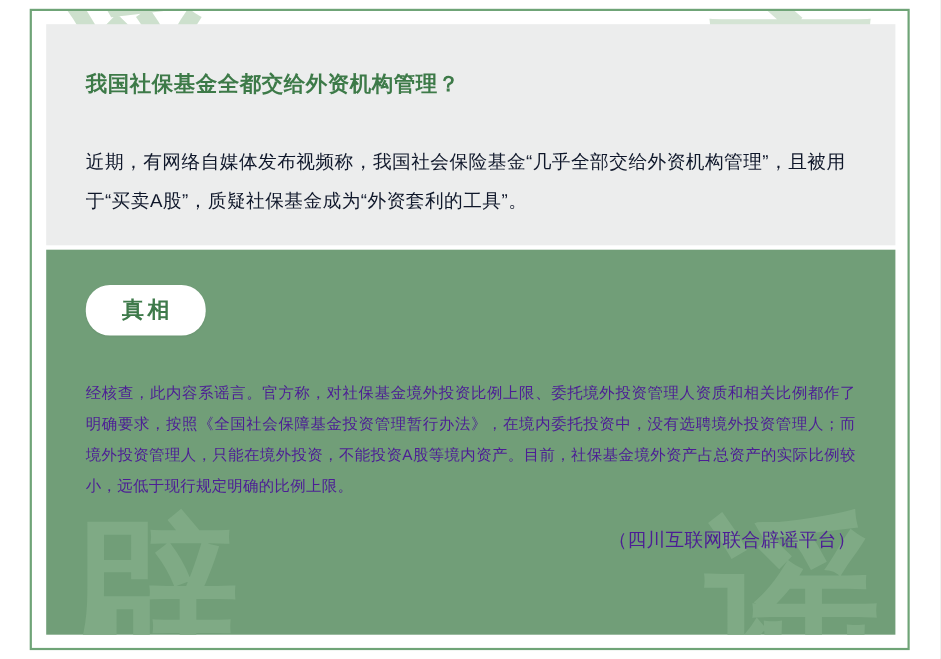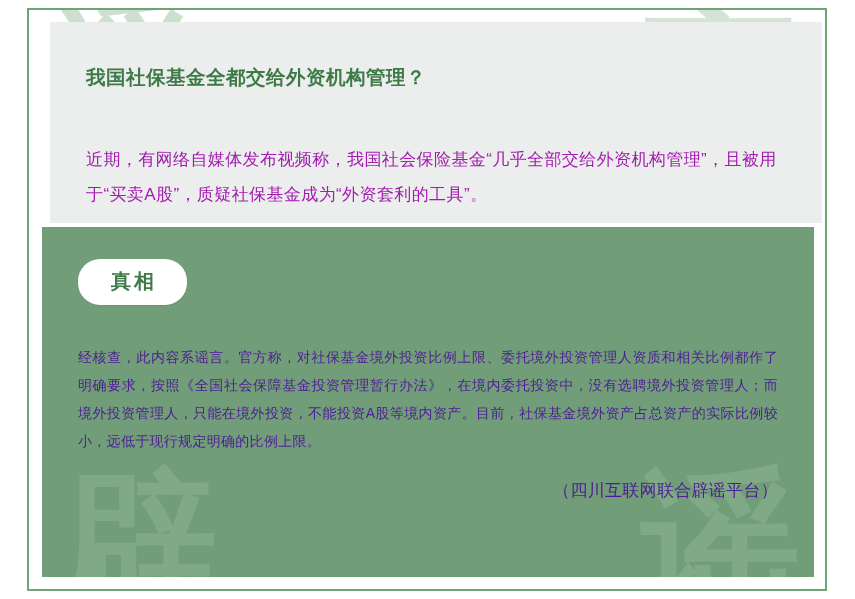--- a/index.html
+++ b/index.html
@@ -50,39 +50,39 @@
   }
   .wm-yan {
     right: 30px;
     top: -8px;
     font-size: 150px;
     color: #d4e4d4;
   }
   
   .rumor-block {
     position: absolute;
-    left: 21px;
+    left: 13px;
     top: 12px;
     width: 772px;
     height: 201px;
     background: #eceded;
     z-index: 2;
     box-sizing: border-box;
     padding: 42px 36px 0 36px;
   }
   .rumor-title {
     color: #3d7a48;
     font-size: 19.5px;
     font-weight: bold;
     letter-spacing: .5px;
     line-height: 1.4;
   }
   .rumor-text {
-    margin-top: 52px;
-    color: #a21caf;
+    margin-top: 40px;
+    color: #0f172a;
     font-size: 17px;
     line-height: 2.05;
     letter-spacing: .4px;
   }
   
   .truth-block {
     position: absolute;
     left: 13px;
     top: 217px;
     width: 772px;

